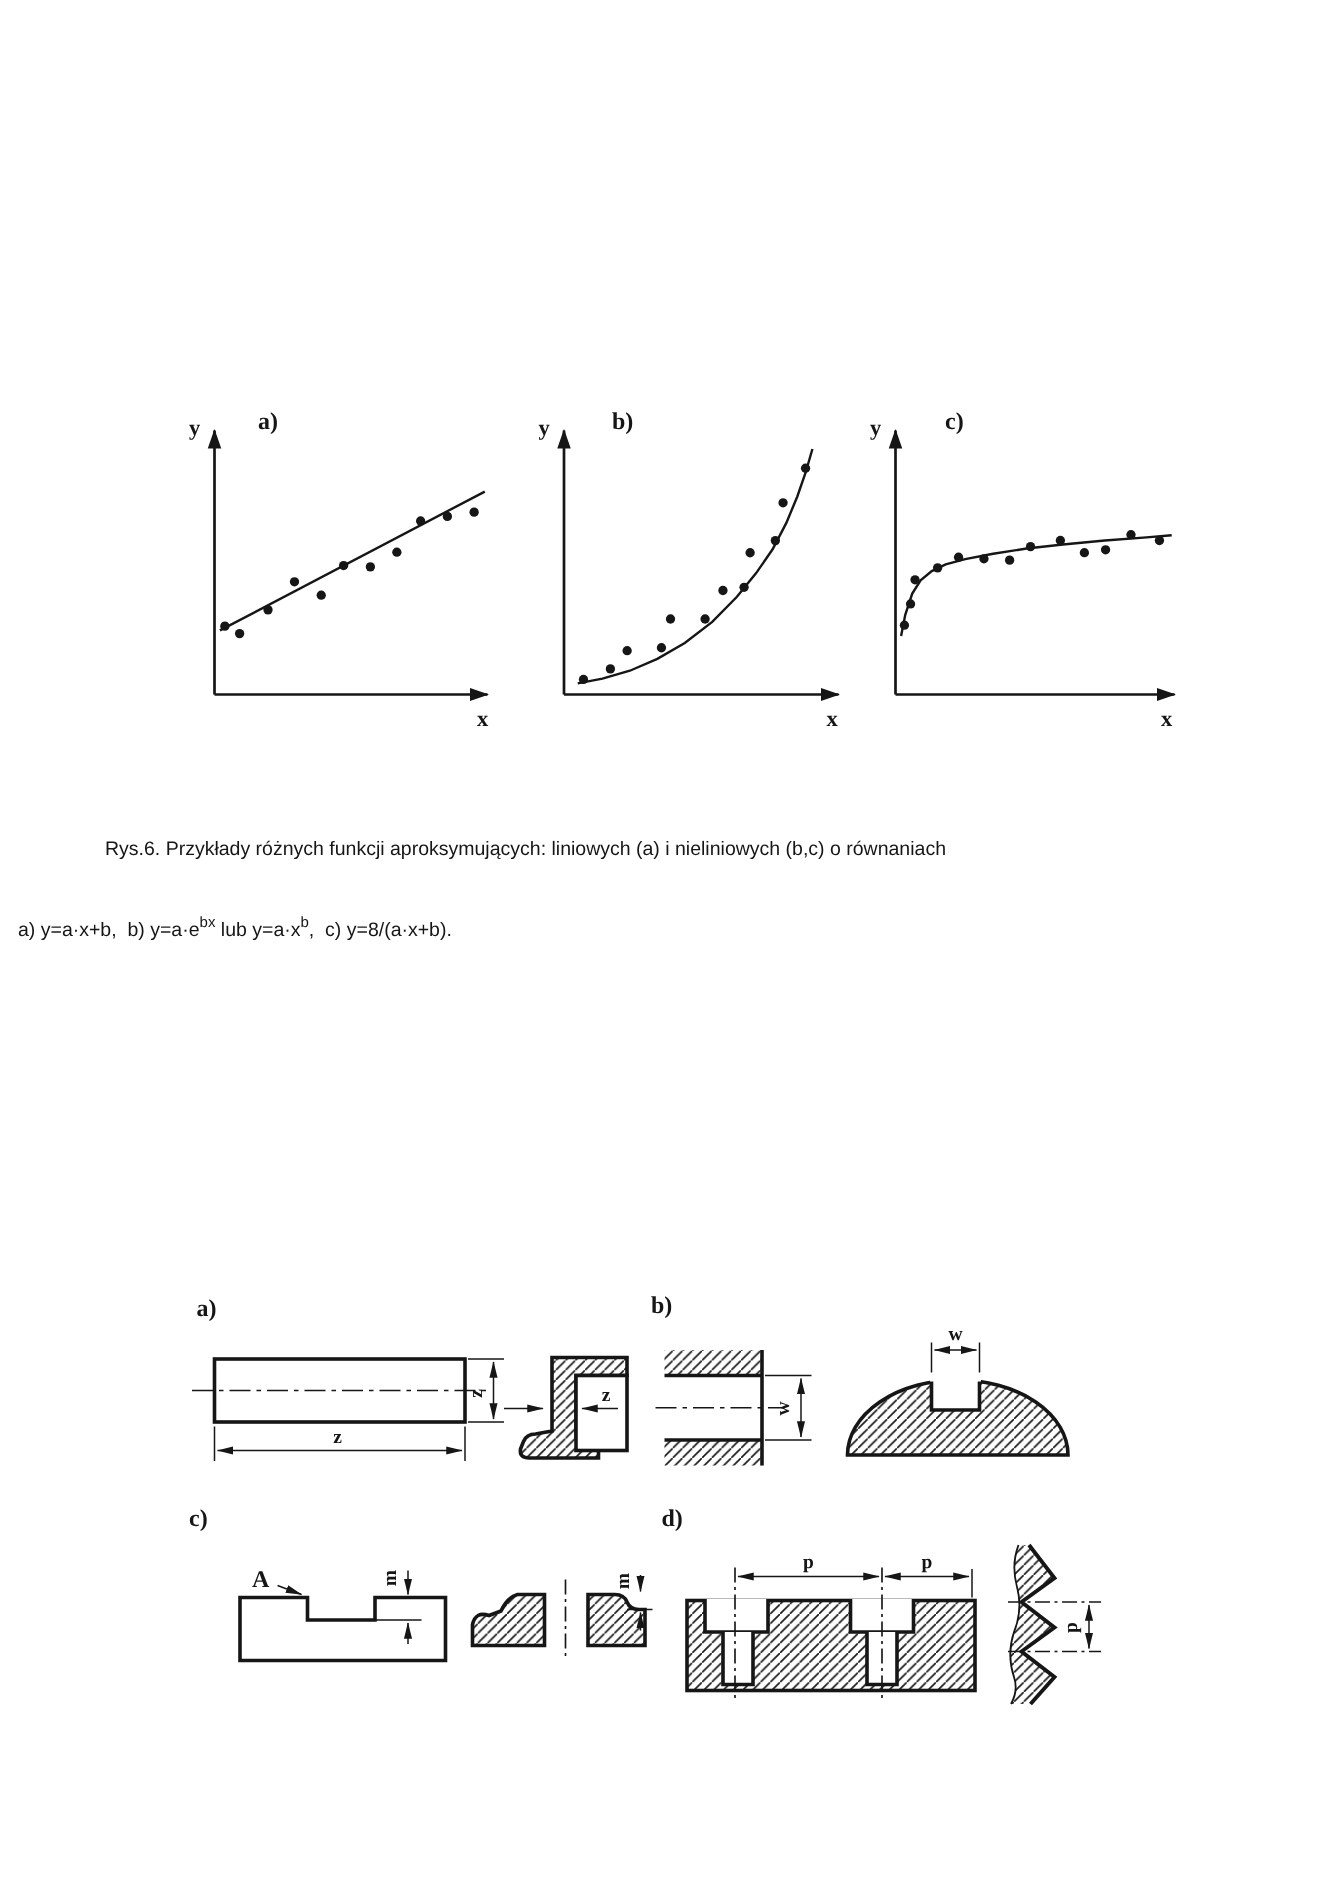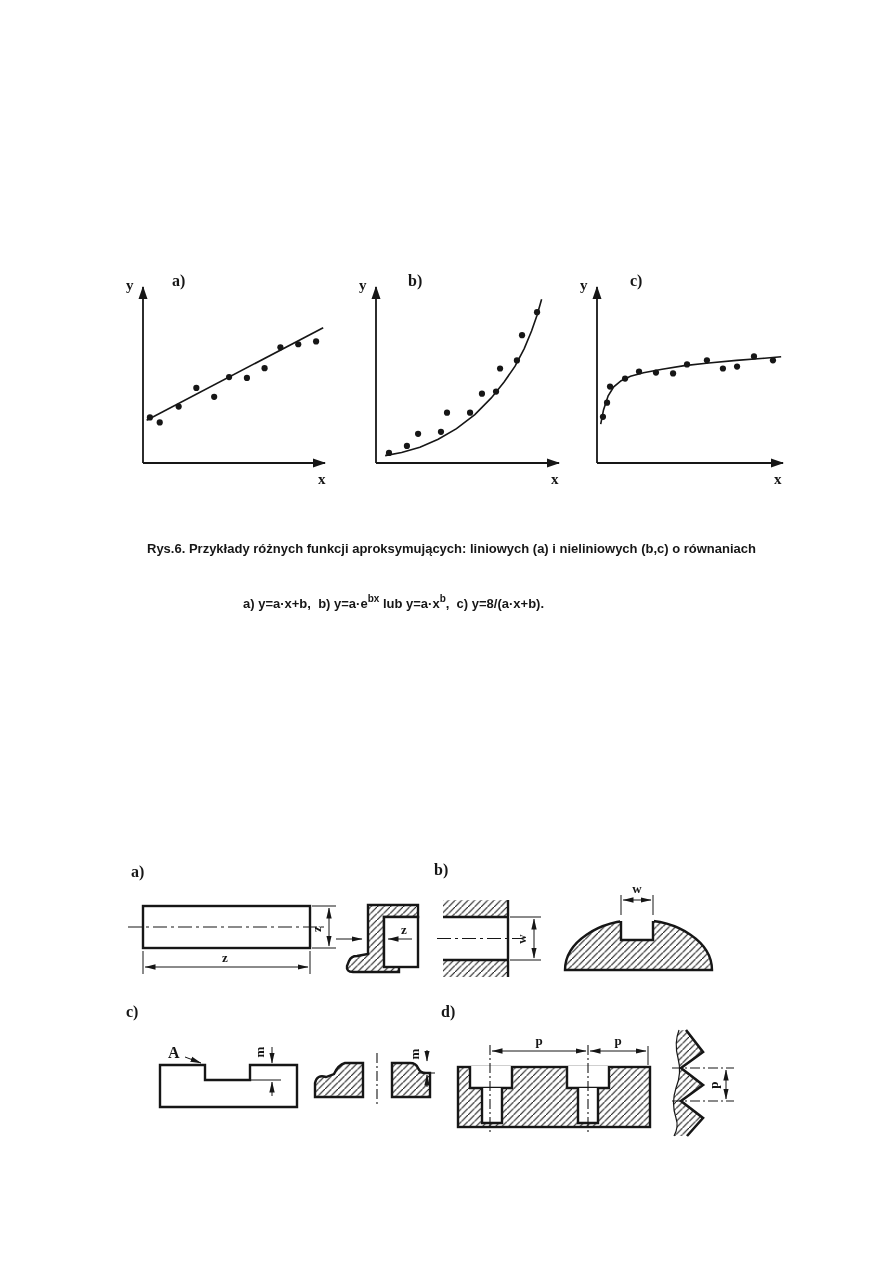--- a/index.html
+++ b/index.html
@@ -14,22 +14,22 @@
   .trend{fill:none;stroke:#161616;stroke-width:1.6;}
   .pt{fill:#161616;}
   .thick{stroke:#161616;stroke-width:2.4;fill:none;}
   .thickf{stroke:#161616;stroke-width:2.4;fill:#ffffff;}
   .thickh{stroke:#161616;stroke-width:2.4;fill:url(#hatch);}
   .hatchonly{fill:url(#hatch);stroke:none;}
   .thin{stroke:#161616;stroke-width:1;fill:none;}
   .cl{stroke:#161616;stroke-width:1.1;fill:none;stroke-dasharray:14 4 3 4;}
   .clv{stroke:#161616;stroke-width:1.1;fill:none;stroke-dasharray:10 3 2 3;}
   .white{fill:#ffffff;stroke:none;}
-  .caption{position:absolute;left:70px;top:506px;width:763px;text-align:center;
-           font-weight:bold;font-size:13px;line-height:17px;white-space:pre-wrap;}
+  .caption{position:absolute;left:70px;top:523px;width:763px;
+           font-weight:normal;font-size:13px;line-height:17px;white-space:pre-wrap;}
   .cap-line2{position:relative;left:-58px;}
   .cap-line2 sup{font-size:10px;position:relative;top:-1px;margin-top:28px;}
 </style>
 </head>
 <body>
 
 <div class="page">
 
   <svg width="0" height="0" aria-hidden="true">
     <defs>

